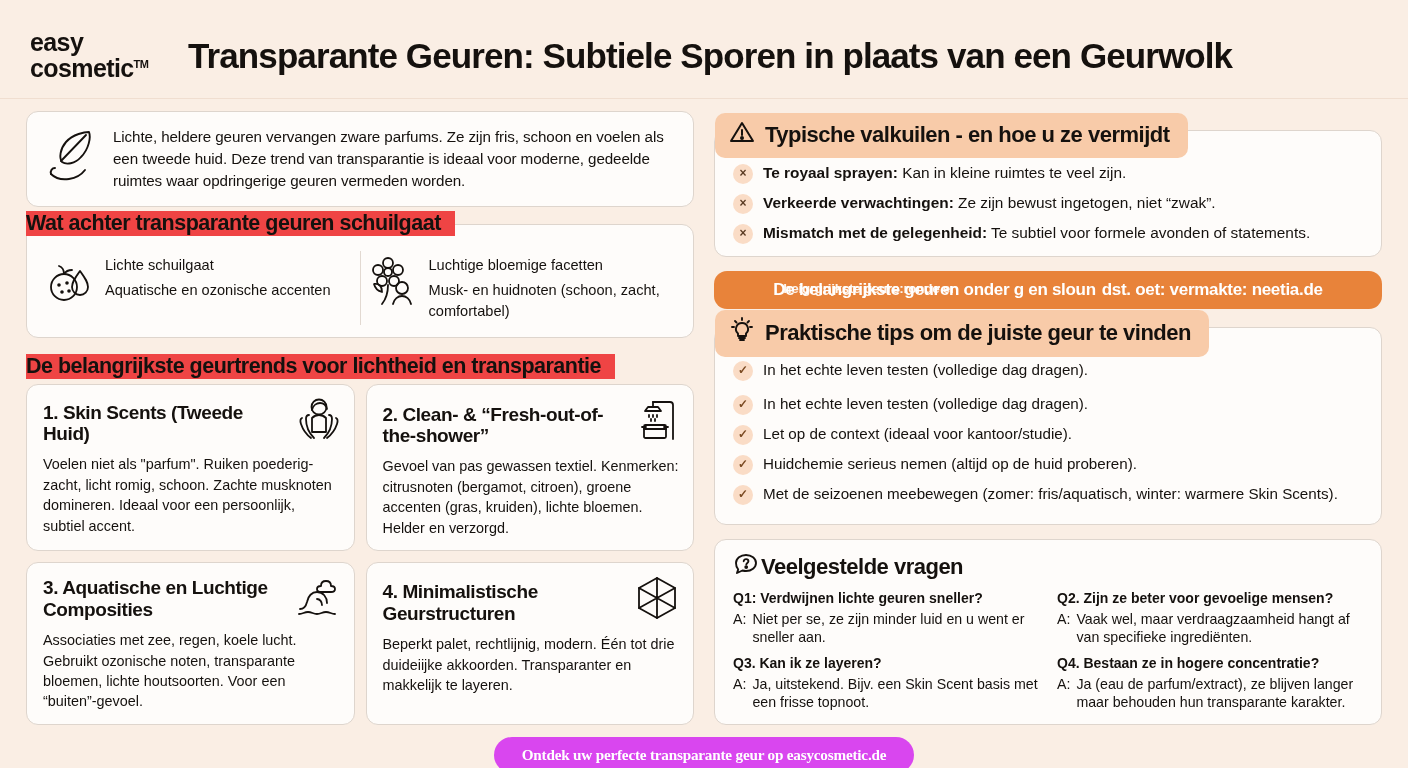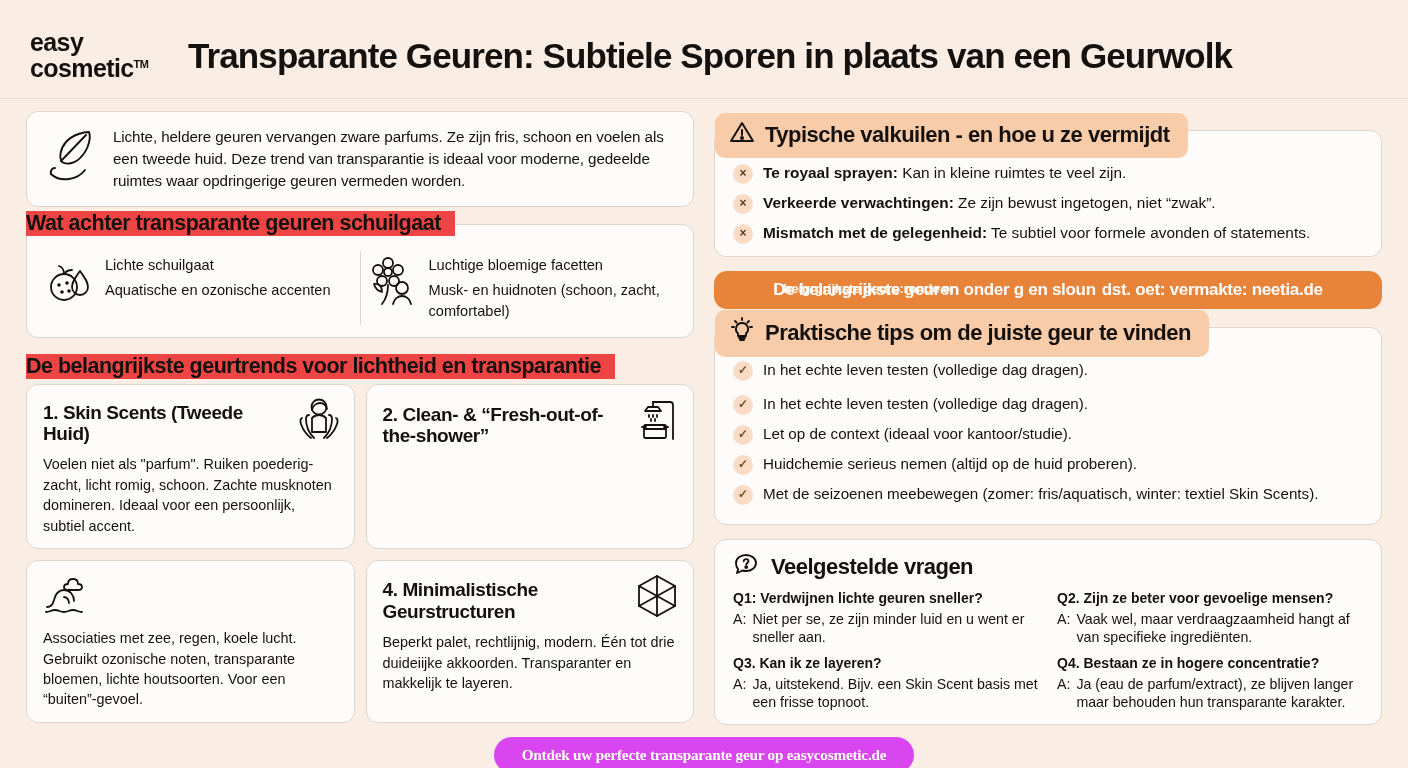--- a/index.html
+++ b/index.html
@@ -106,21 +106,21 @@
     position: absolute; left: 10px; top: 1px;
     font-size: 13.5px; font-weight: 600; opacity: .92; white-space: nowrap;
   }
 
   .tips-body { padding: 32px 16px 10px 18px; }
   .tip-row { display: flex; align-items: flex-start; gap: 10px; font-size: 15.2px; line-height: 1.3; margin-bottom: 9px; }
   .tip-row:first-child { margin-bottom: 13px; }
 
   
   .faq { margin-top: 0; padding: 12px 16px 12px 18px; }
-  .faq-head { display: flex; align-items: center; gap: 12px; margin-bottom: 8px; }
+  .faq-head { display: flex; align-items: center; gap: 2px; margin-bottom: 8px; }
   .faq-title { font-size: 22px; font-weight: 700; letter-spacing: -0.5px; }
   .faq-grid { display: grid; grid-template-columns: 1fr 1fr; column-gap: 16px; row-gap: 9px; }
   .faq-q { font-size: 14px; font-weight: 700; line-height: 1.25; }
   .faq-a { font-size: 14.2px; line-height: 1.3; display: flex; gap: 6px; margin-top: 2px; }
   .faq-a .lbl { font-weight: 400; }
 
   
   .footer { display: flex; justify-content: center; padding-top: 12px; }
   .cta {
     background: #d946ef; color: #fff;
@@ -235,24 +235,26 @@
                 <svg width="40" height="46" viewBox="0 0 40 46" fill="none" stroke="#15110e" stroke-width="1.8" stroke-linecap="round" stroke-linejoin="round">
                   <path d="M14 5h17a3 3 0 0 1 3 3v34"></path>
                   <path d="M14 5v5"></path>
                   <path d="M6 14h16l-3-4H9z"></path>
                   <path d="M10 18v2M14 18v2M18 18v2M12 22v2M16 22v2"></path>
                   <rect x="5" y="28" width="22" height="13" rx="1.5"></rect>
                   <path d="M5 32h22M3 30h4M25 30h4"></path>
                 </svg>
               </span>
             </div>
+            <div class="trend-body">Gevoel van pas gewassen textiel. Kenmerken: citrusnoten (bergamot, citroen), groene accenten (gras, kruiden), lichte bloemen. Helder en verzorgd.</div>
           </div>
 
           <div class="card trend">
             <div class="trend-top">
+              <div class="trend-title">3. Aquatische en Luchtige Composities</div>
               <span class="ico">
                 <svg width="44" height="42" viewBox="0 0 44 42" fill="none" stroke="#15110e" stroke-width="1.8" stroke-linecap="round" stroke-linejoin="round">
                   <path d="M25 11c0-3 2-5 5-5s5 2 5 5c2 0 4 1 4 3s-2 3-4 3H25c-2 0-4-1-4-3s2-3 4-3z"></path>
                   <path d="M4 34c4 0 6-3 7-7 1-6 5-10 10-10 6 0 10 5 10 11"></path>
                   <path d="M21 24c3 0 5 3 5 6"></path>
                   <path d="M3 39c4 0 5-2 9-2s5 2 9 2 5-2 9-2 5 2 9 2"></path>
                 </svg>
               </span>
             </div>
             <div class="trend-body">Associaties met zee, regen, koele lucht. Gebruikt ozonische noten, transparante bloemen, lichte houtsoorten. Voor een “buiten”-gevoel.</div>
@@ -335,21 +337,21 @@
           <div class="tip-row">
             <span class="badge badge-c">✓</span>
             <span>Let op de context (ideaal voor kantoor/studie).</span>
           </div>
           <div class="tip-row">
             <span class="badge badge-c">✓</span>
             <span>Huidchemie serieus nemen (altijd op de huid proberen).</span>
           </div>
           <div class="tip-row">
             <span class="badge badge-c">✓</span>
-            <span>Met de seizoenen meebewegen (zomer: fris/aquatisch, winter: textiel Skin Scents).</span>
+            <span>Met de seizoenen meebewegen (zomer: fris/aquatisch, winter: warmere Skin Scents).</span>
           </div>
         </div>
       </div>
 
       <div class="card faq" style="margin-top:14px;">
         <div class="faq-head">
           <span class="ico">
             <svg width="26" height="26" viewBox="0 0 26 26" fill="none" stroke="#15110e" stroke-width="1.9" stroke-linecap="round" stroke-linejoin="round">
               <path d="M13 3c5.5 0 10 3.6 10 8s-4.5 8-10 8c-1.3 0-2.5-.2-3.6-.5L4 21l1.2-3.6C3.8 16 3 13.6 3 11c0-4.4 4.5-8 10-8z"></path>
               <path d="M10.7 9.2c.2-1.3 1.2-2.1 2.4-2.1 1.3 0 2.3.9 2.3 2.1 0 1.6-2.1 1.8-2.1 3.3"></path>

